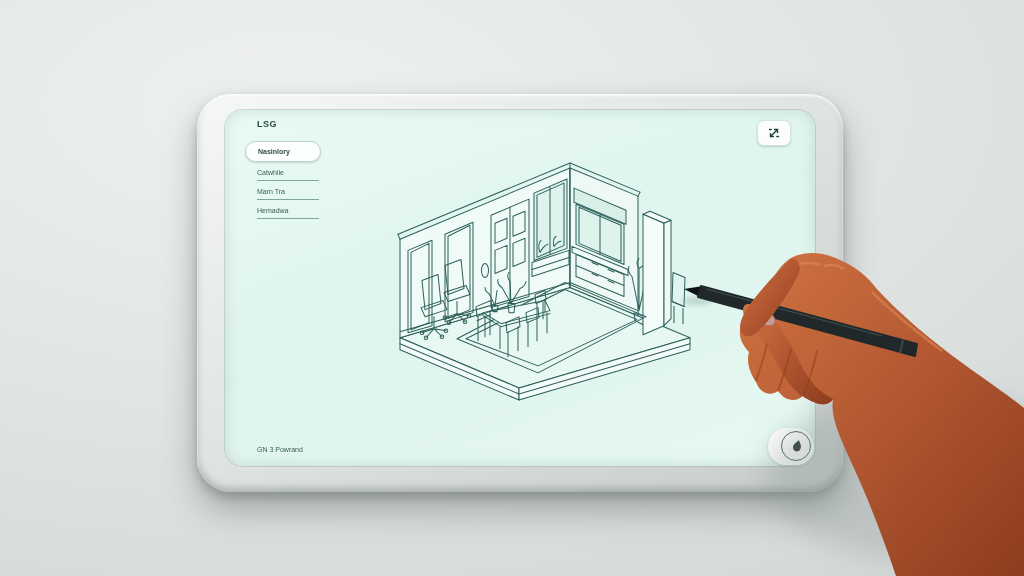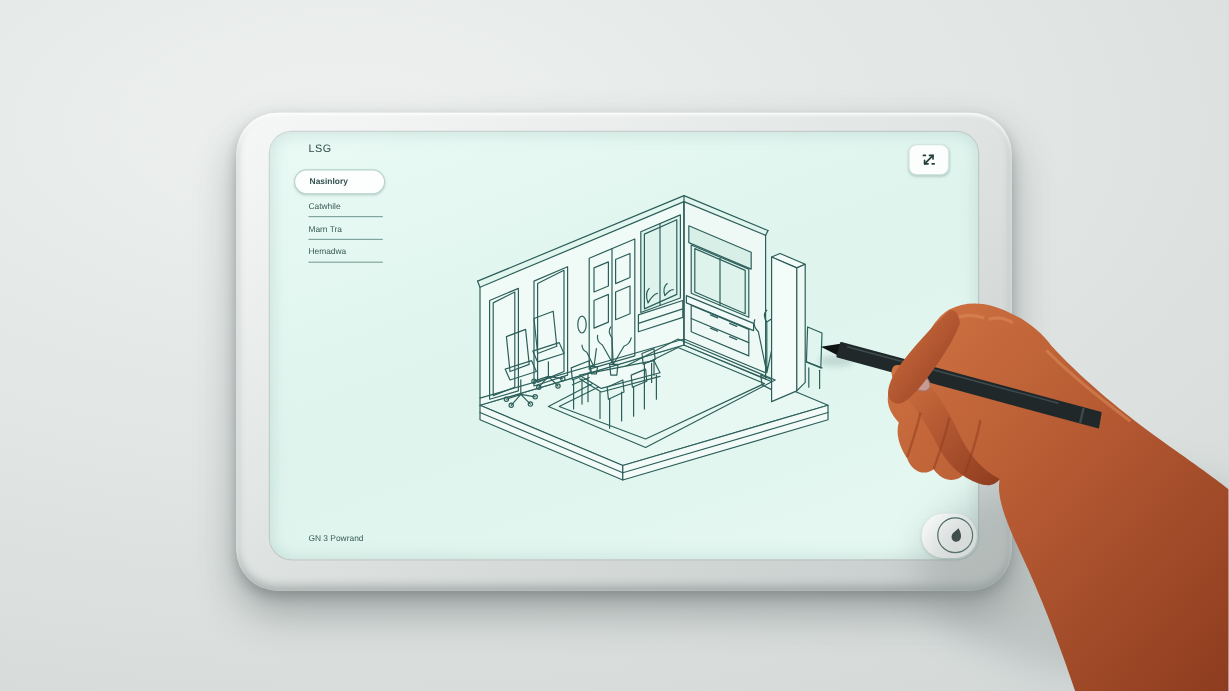--- a/index.html
+++ b/index.html
@@ -7,21 +7,21 @@
     font-family:"Liberation Sans",sans-serif;
     background:radial-gradient(135% 120% at 28% 18%, #eef1f0 0%, #e1e5e4 42%, #d6dbda 75%, #c9cfce 100%);}
   
   .tablet{position:absolute;left:197px;top:94px;width:646px;height:398px;border-radius:34px;
     background:linear-gradient(150deg,#f6f8f7 0%,#e3e7e6 40%,#c6cccb 100%);
     box-shadow:inset 0 2px 3px rgba(255,255,255,.9), inset 0 -4px 7px rgba(110,122,120,.45),
       0 18px 34px rgba(62,72,72,.38), 0 5px 10px rgba(62,72,72,.28);}
   .screen{position:absolute;left:28px;top:16px;width:590px;height:356px;border-radius:18px;
     background:linear-gradient(160deg,#eafaf5 0%,#def4ed 48%,#e6f8f2 100%);
     box-shadow:inset 0 0 14px rgba(140,175,168,.35), 0 0 0 1px rgba(150,165,162,.4);}
-  .brand{position:absolute;left:32px;top:9px;font-size:9px;font-weight:normal;letter-spacing:.5px;color:#2e4a47;}
+  .brand{position:absolute;left:32px;top:9px;font-size:9px;font-weight:bold;letter-spacing:.5px;color:#2e4a47;}
   
   .sidebar{position:absolute;left:20px;top:31px;width:90px;}
   .pill{box-sizing:border-box;width:76px;height:21px;border-radius:11px;background:#fdfefe;
     border:1px solid #b9d4cd;box-shadow:0 1px 2px rgba(120,150,145,.35);
     display:flex;align-items:center;padding-left:12px;font-size:7px;color:#33524e;font-weight:bold;}
   .menu-item{margin:7px 0 0 12px;width:62px;font-size:7px;color:#3a5c57;}
   .menu-item .rule{margin-top:4px;height:1px;background:#5d8a83;opacity:.75;}
   
   .expand-btn{position:absolute;left:532px;top:10px;width:32px;height:24px;border-radius:7px;background:#fcfefd;
     border:1px solid #d3e5e0;box-shadow:0 1px 2px rgba(120,150,145,.4);

